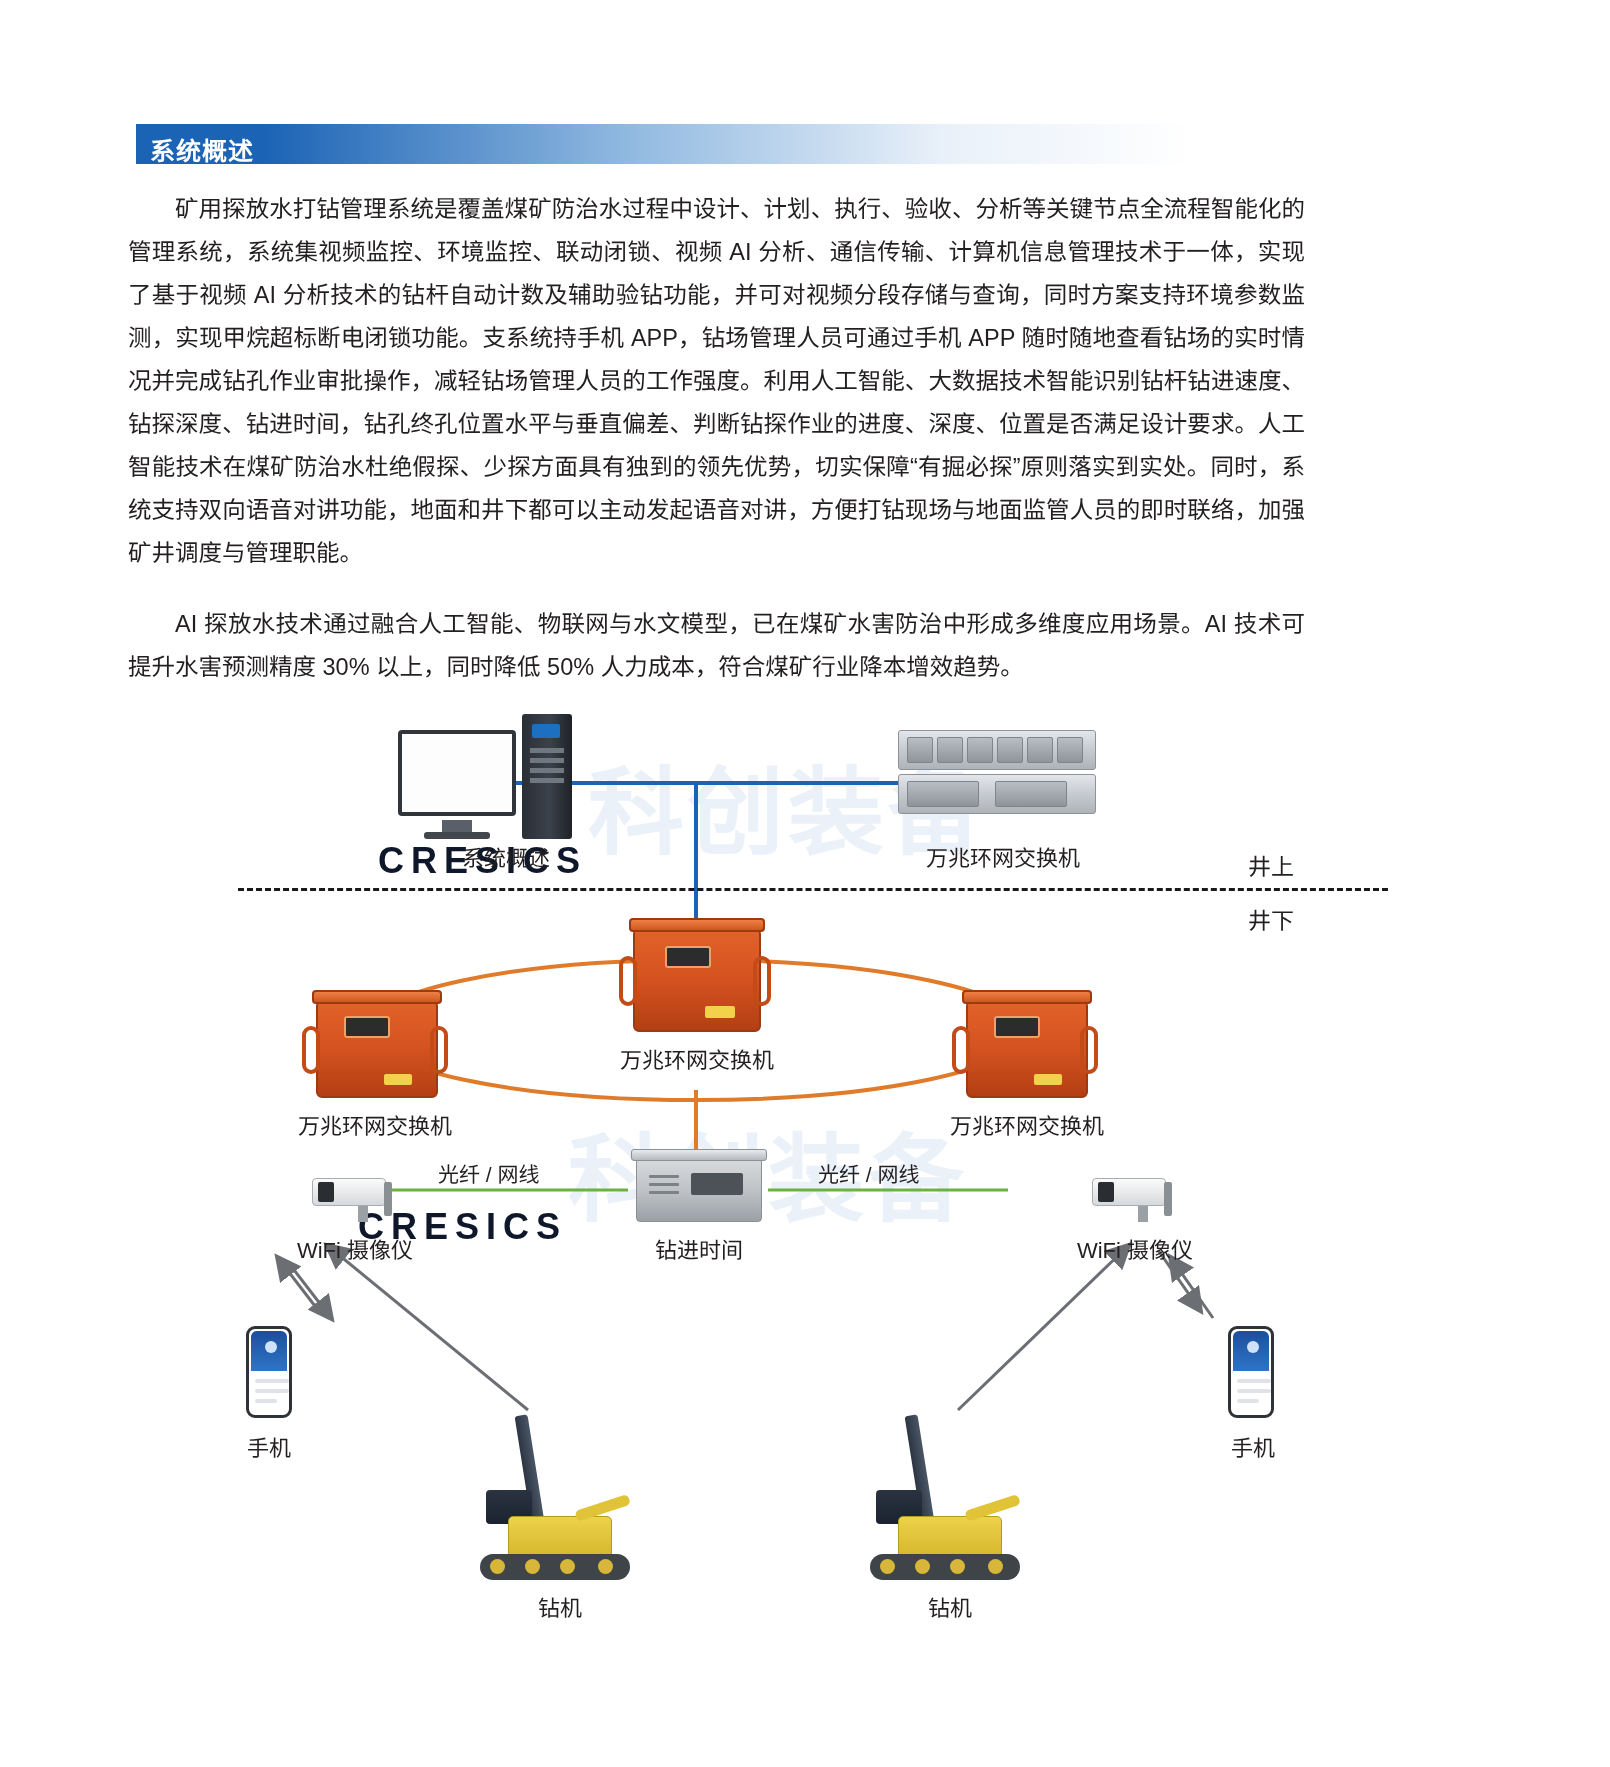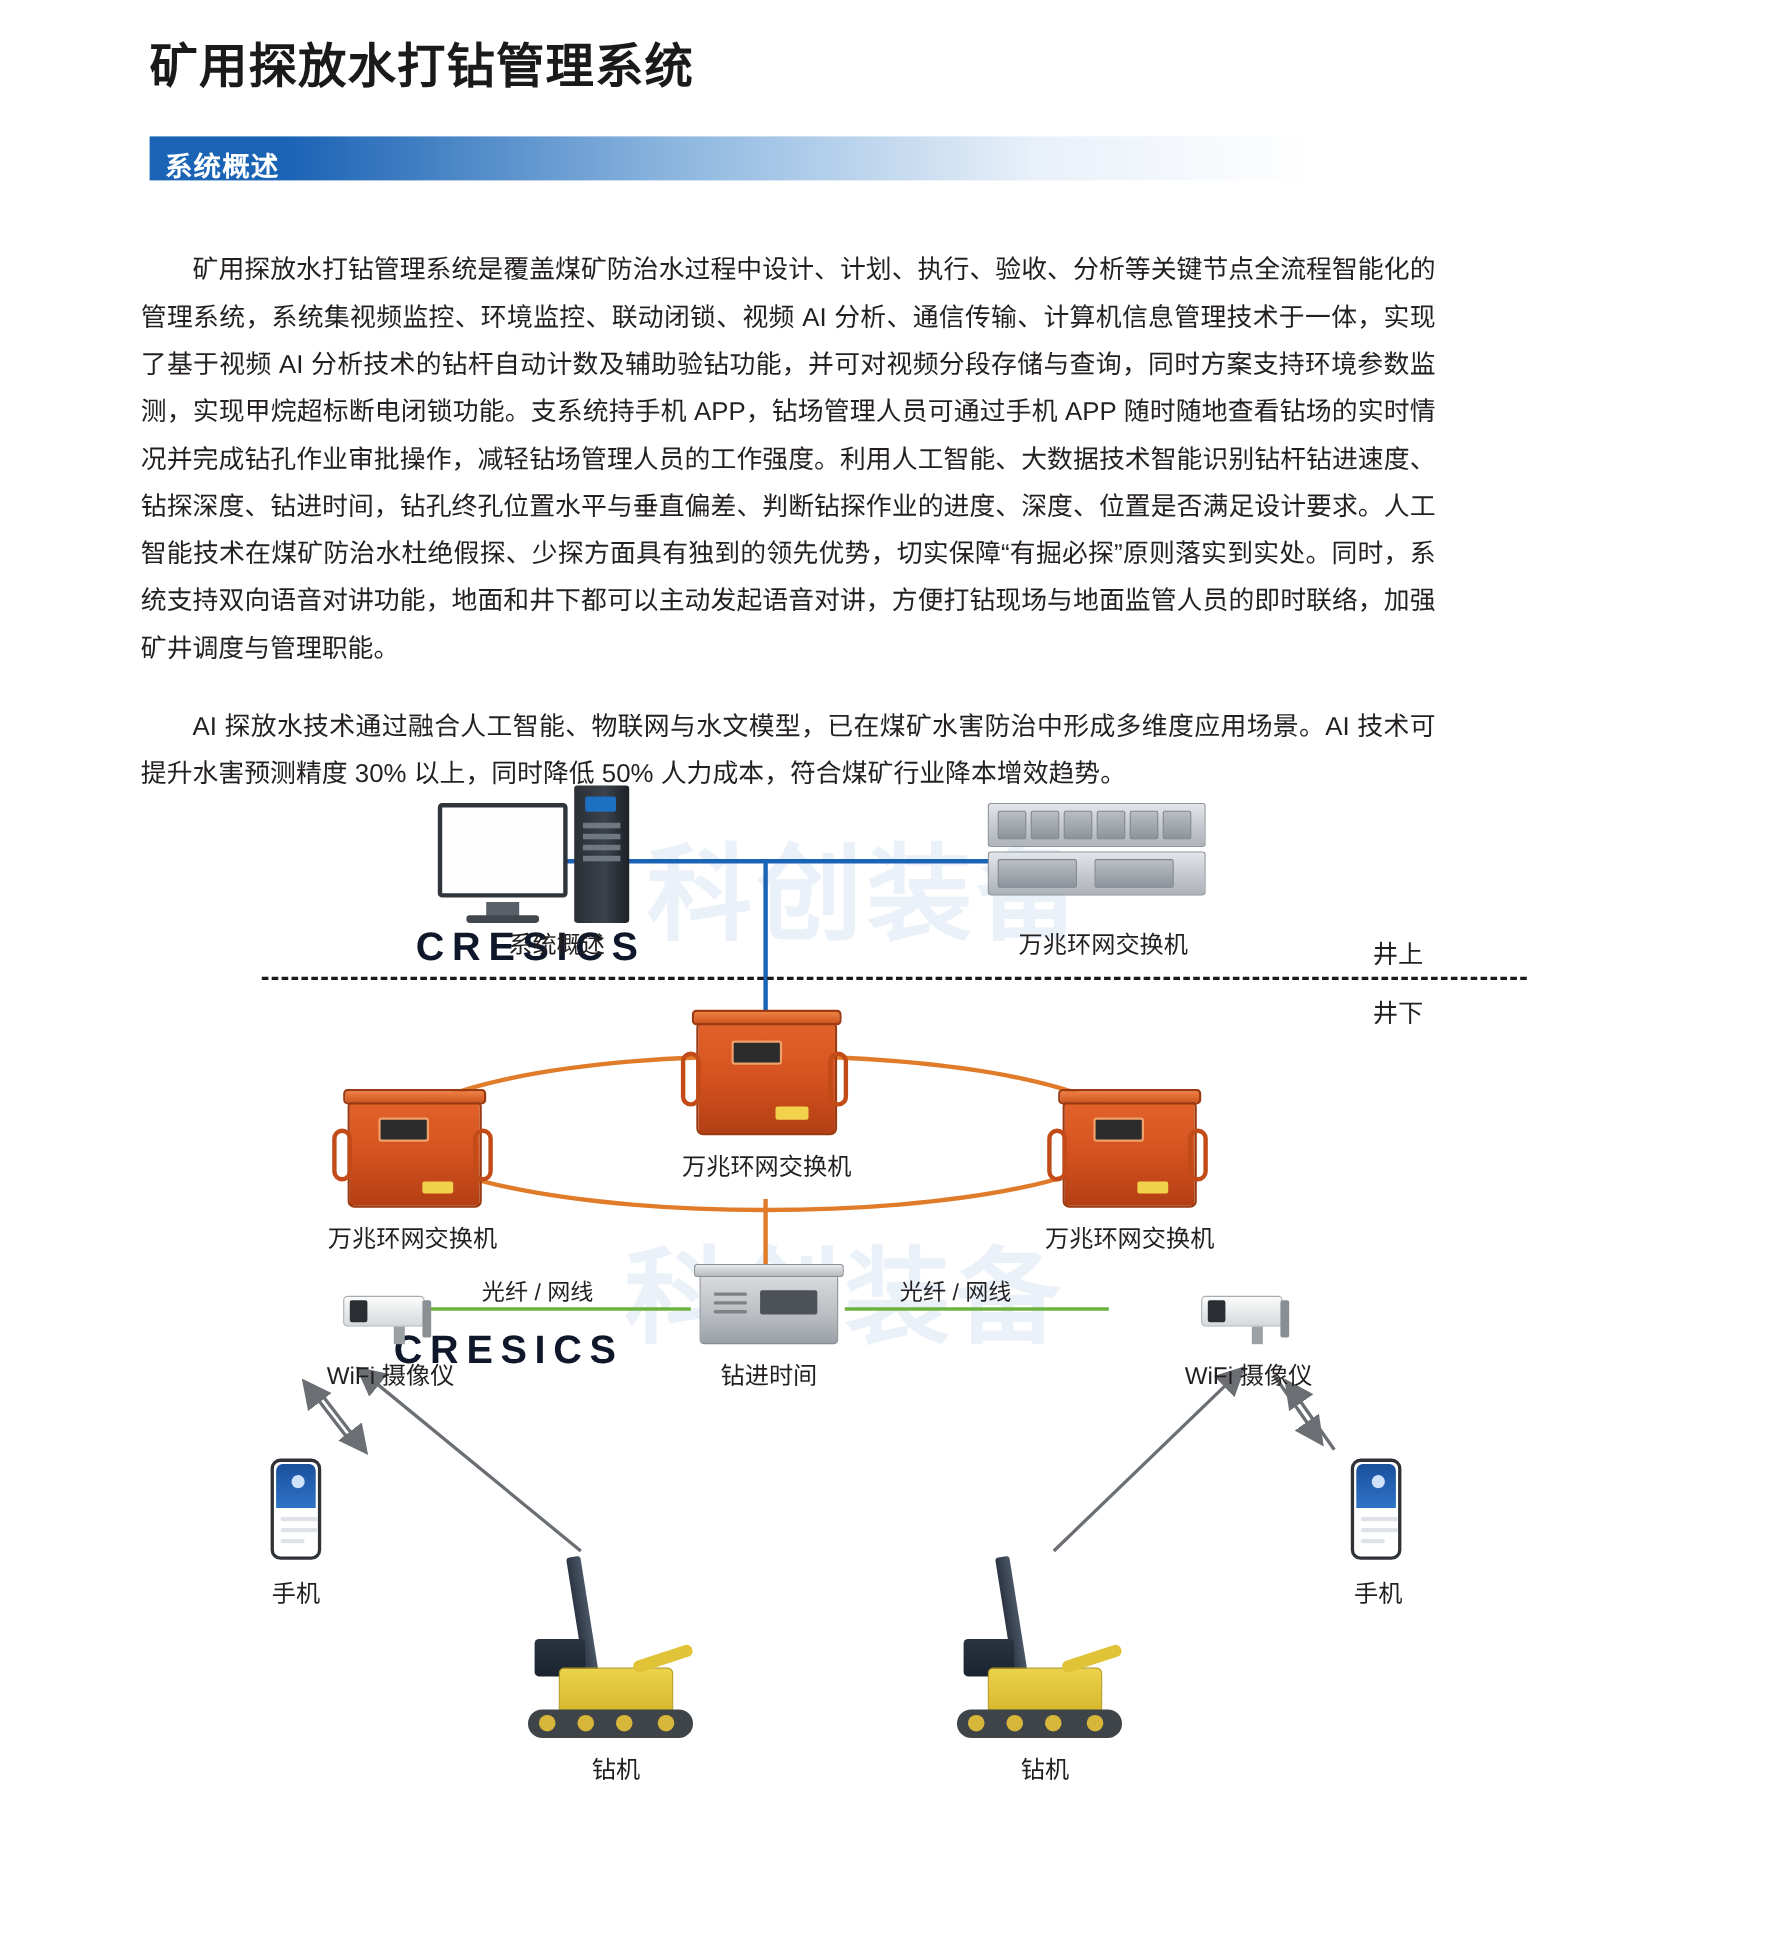--- a/index.html
+++ b/index.html
@@ -52,21 +52,20 @@
   
   .body-text {
     position: absolute;
     left: 128px;
     width: 1177px;
     font-size: 23.5px;
     line-height: 43px;
     color: #231f20;
     text-align: justify;
     text-justify: inter-ideograph;
-    margin-top: 36px;
   }
   #para1 { top: 188px; }
   #para2 { top: 603px; }
   .indent { text-indent: 2em; display: block; }
 
   
   .diagram {
     position: absolute;
     left: 128px;
     top: 690px;
@@ -226,21 +225,20 @@
     background: #e0c337; border-radius: 5px; transform: rotate(-18deg); transform-origin: left center;
   }
 
   svg.lines { position: absolute; left: 0; top: 0; width: 100%; height: 100%; overflow: visible; }
 </style>
 </head>
 <body>
 
 <div class="page">
 
-  <div class="doc-title">矿用探放水打钻管理系统</div>
 
   <div class="section-bar">
     <div class="section-bar-label">系统概述</div>
   </div>
 
   <div class="body-text indent" id="para1">矿用探放水打钻管理系统是覆盖煤矿防治水过程中设计、计划、执行、验收、分析等关键节点全流程智能化的管理系统，系统集视频监控、环境监控、联动闭锁、视频 AI 分析、通信传输、计算机信息管理技术于一体，实现了基于视频 AI 分析技术的钻杆自动计数及辅助验钻功能，并可对视频分段存储与查询，同时方案支持环境参数监测，实现甲烷超标断电闭锁功能。支系统持手机 APP，钻场管理人员可通过手机 APP 随时随地查看钻场的实时情况并完成钻孔作业审批操作，减轻钻场管理人员的工作强度。利用人工智能、大数据技术智能识别钻杆钻进速度、钻探深度、钻进时间，钻孔终孔位置水平与垂直偏差、判断钻探作业的进度、深度、位置是否满足设计要求。人工智能技术在煤矿防治水杜绝假探、少探方面具有独到的领先优势，切实保障“有掘必探”原则落实到实处。同时，系统支持双向语音对讲功能，地面和井下都可以主动发起语音对讲，方便打钻现场与地面监管人员的即时联络，加强矿井调度与管理职能。</div>
   <div class="body-text indent" id="para2">AI 探放水技术通过融合人工智能、物联网与水文模型，已在煤矿水害防治中形成多维度应用场景。AI 技术可提升水害预测精度 30% 以上，同时降低 50% 人力成本，符合煤矿行业降本增效趋势。</div>
 
   <div class="diagram">
 

